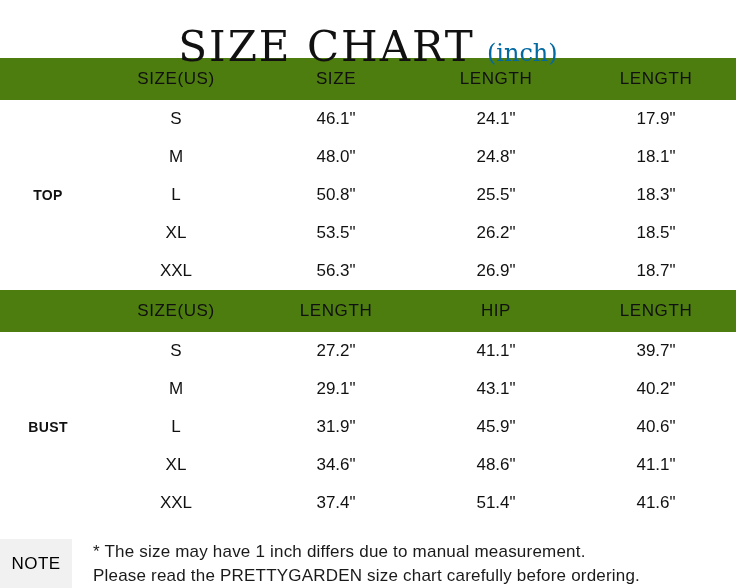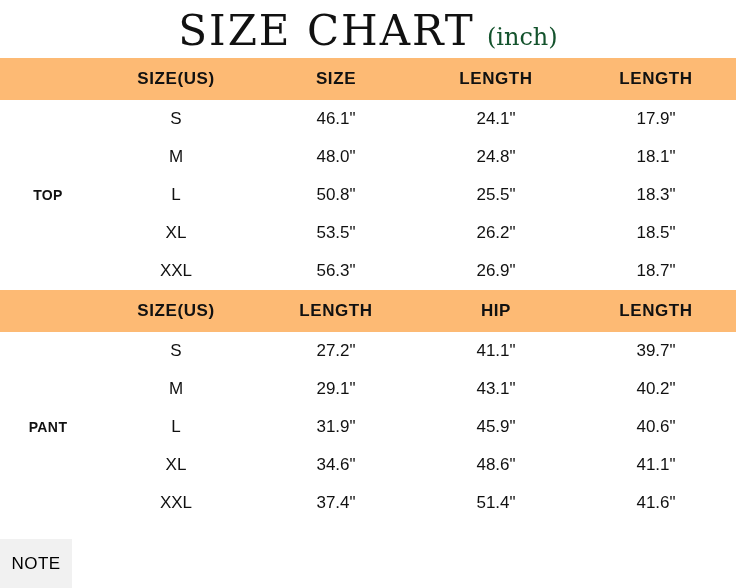--- a/index.html
+++ b/index.html
@@ -12,59 +12,59 @@
     font-family: "Liberation Sans", "DejaVu Sans", sans-serif;
     color: #111111;
     overflow: hidden;
   }
   
   .title-bar {
     height: 58px;
     display: flex;
     justify-content: center;
     align-items: baseline;
-    padding-top: 10px;
+    padding-top: 26px;
   }
   .title-main {
     font-family: "DejaVu Serif", "Liberation Serif", serif;
     font-size: 42px;
     font-weight: 400;
     letter-spacing: 2px;
     line-height: 1;
     color: #111111;
   }
   .title-unit {
     font-family: "DejaVu Serif", "Liberation Serif", serif;
     font-size: 24px;
     font-weight: 400;
     margin-left: 12px;
     line-height: 1;
-    color: #14532d;
+    color: #0369a1;
   }
   
   table.size-chart {
     width: 736px;
     border-collapse: collapse;
     table-layout: fixed;
     margin-top: 0px;
   }
   col.c-label { width: 96px; }
   col.c-data  { width: 160px; }
   td {
     text-align: center;
     vertical-align: middle;
     font-size: 17px;
     color: #111111;
     padding: 0;
   }
   tr.hdr td {
-    background: #fdba74;
+    background: #4d7c0f;
     height: 42px;
     font-size: 17px;
-    font-weight: 700;
+    font-weight: 400;
     letter-spacing: 0.6px;
   }
   tr.data-row td { height: 38px; background: #ffffff; }
   td.sec-label {
     font-weight: 700;
     font-size: 14px;
     letter-spacing: 0.4px;
   }
   
   .note-area {
@@ -161,21 +161,21 @@
 
       <tr class="hdr">
         <td></td>
         <td>SIZE(US)</td>
         <td>LENGTH</td>
         <td>HIP</td>
         <td>LENGTH</td>
       </tr>
 
       <tr class="data-row">
-        <td class="sec-label" rowspan="5">PANT</td>
+        <td class="sec-label" rowspan="5">BUST</td>
         <td>S</td>
         <td>27.2"</td>
         <td>41.1"</td>
         <td>39.7"</td>
       </tr>
       <tr class="data-row">
         <td>M</td>
         <td>29.1"</td>
         <td>43.1"</td>
         <td>40.2"</td>
@@ -197,16 +197,18 @@
         <td>37.4"</td>
         <td>51.4"</td>
         <td>41.6"</td>
       </tr>
     </tbody>
   </table>
 
   <div class="note-area">
     <div class="note-box">NOTE</div>
     <div class="note-text">
+      <span>* The size may have 1 inch differs due to manual measurement.</span>
+      <span>Please read the PRETTYGARDEN size chart carefully before ordering.</span>
     </div>
   </div>
 
 </div>
 
 </body></html>

